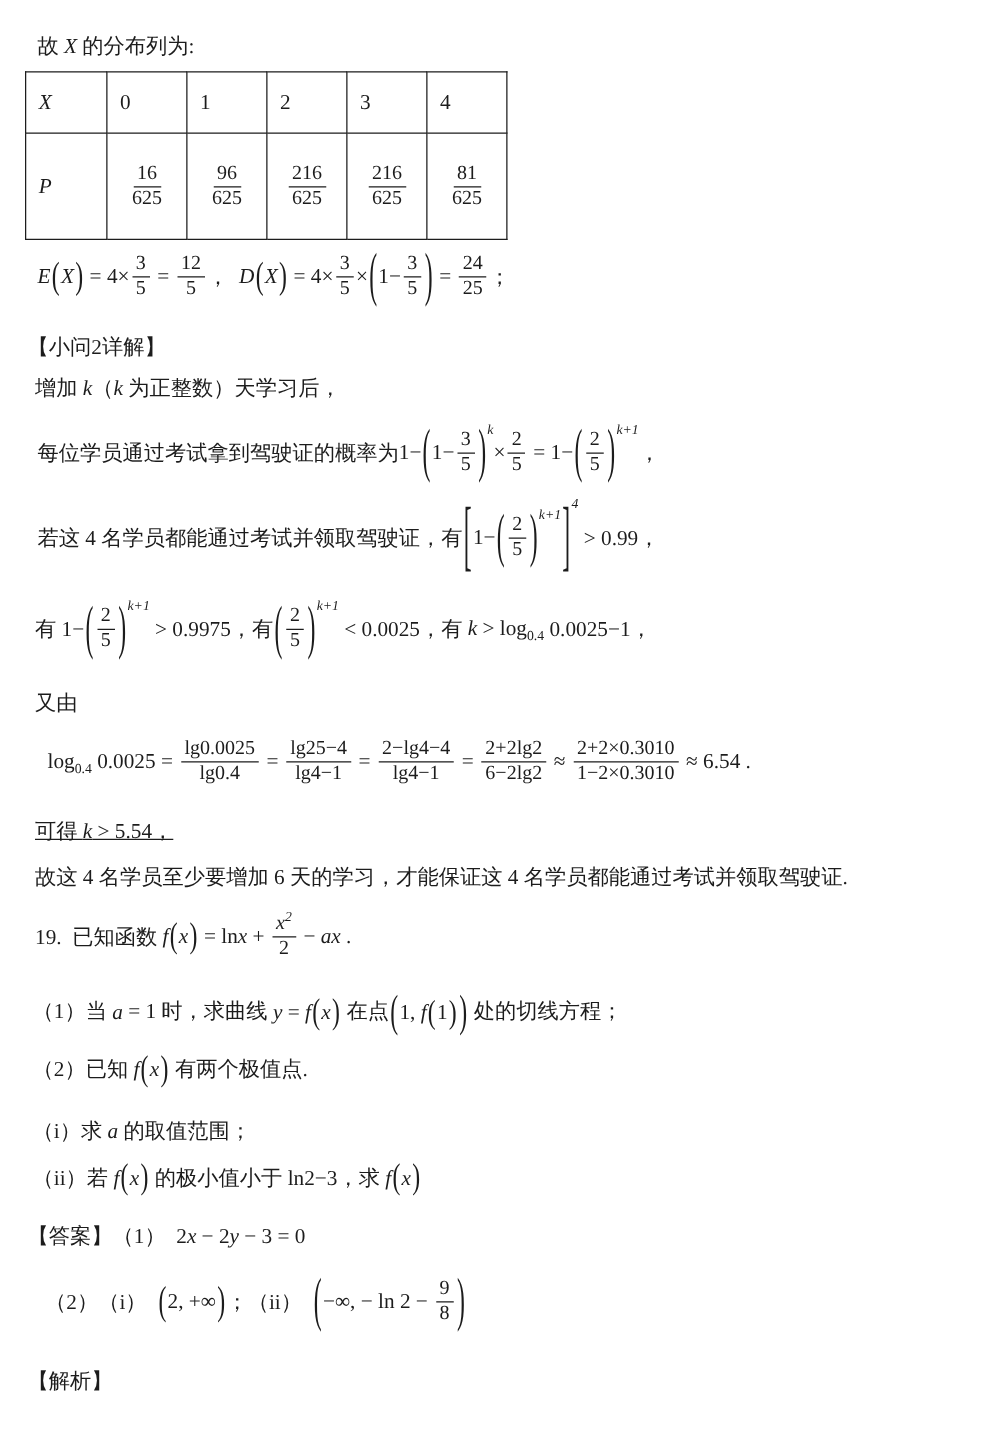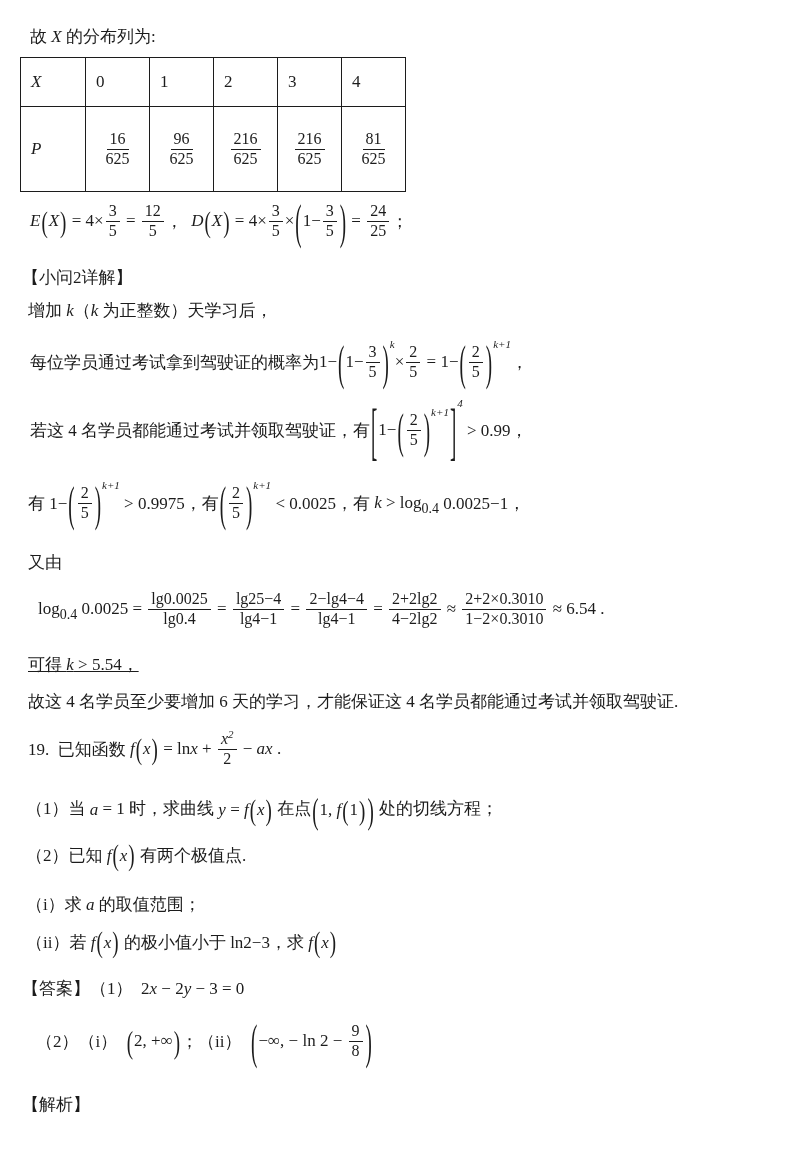--- a/index.html
+++ b/index.html
@@ -3,21 +3,21 @@
 <meta charset="utf-8">
 <style>
   html,body{margin:0;padding:0;background:#ffffff;}
   .page{position:relative;width:800px;height:1150px;background:#ffffff;overflow:hidden;
         font-family:"Liberation Serif","DejaVu Serif",serif;color:#1c1c1c;}
   .line{position:absolute;display:flex;align-items:center;font-size:17px;}
   .line span{white-space:pre;}
   .t{font-style:normal;}
   .it{font-style:italic;}
   .sup{font-size:11px;font-style:italic;position:relative;line-height:1;}
-  .sub{font-size:14px;font-style:normal;position:relative;line-height:1;text-align:right;}
+  .sub{font-size:11px;font-style:normal;position:relative;line-height:1;text-align:right;}
   .frac{display:inline-flex;flex-direction:column;align-items:center;text-align:center;
         font-size:16px;line-height:1.18;margin:0 2px;vertical-align:middle;}
   .frac .num{display:block;border-bottom:1px solid #1c1c1c;padding:0 3px;}
   .frac .den{display:block;padding:0 3px;}
   .stretch{display:inline-block;transform-origin:center;font-size:19px;padding:0 1px;line-height:1;}
   table.dist{position:absolute;left:20px;top:57px;border-collapse:collapse;background:#fff;}
   table.dist td{border:1.6px solid #1c1c1c;font-size:17px;vertical-align:middle;
         padding:0 0 0 10px;text-align:left;}
   table.dist tr.xrow td{height:48px;}
   table.dist tr.prow td{height:84px;}
@@ -168,21 +168,21 @@
   <div class="line" style="left:28px;top:590px;margin-left:10px;">
       <span class="t">log</span>
       <span class="sub" style="top: 6px;">0.4</span>
       <span class="t"> 0.0025 = </span>
       <span class="frac"><span class="num"><span class="t">lg0.0025</span></span><span class="den"><span class="t">lg0.4</span></span></span>
       <span class="t"> = </span>
       <span class="frac"><span class="num"><span class="t">lg25−4</span></span><span class="den"><span class="t">lg4−1</span></span></span>
       <span class="t"> = </span>
       <span class="frac"><span class="num"><span class="t">2−lg4−4</span></span><span class="den"><span class="t">lg4−1</span></span></span>
       <span class="t"> = </span>
-      <span class="frac"><span class="num"><span class="t">2+2lg2</span></span><span class="den"><span class="t">4−2lg2</span></span></span>
+      <span class="frac"><span class="num"><span class="t">2+2lg2</span></span><span class="den"><span class="t">6−2lg2</span></span></span>
       <span class="t"> ≈ </span>
       <span class="frac"><span class="num"><span class="t">2+2×0.3010</span></span><span class="den"><span class="t">1−2×0.3010</span></span></span>
       <span class="t"> ≈ 6.54 .</span>
     </div>
 
   <div class="line" style="left:28px;top:653px;text-decoration:underline;">
       <span class="t">可得 </span>
       <span class="it">k</span>
       <span class="t"> &gt; 5.54，</span>
     </div>

